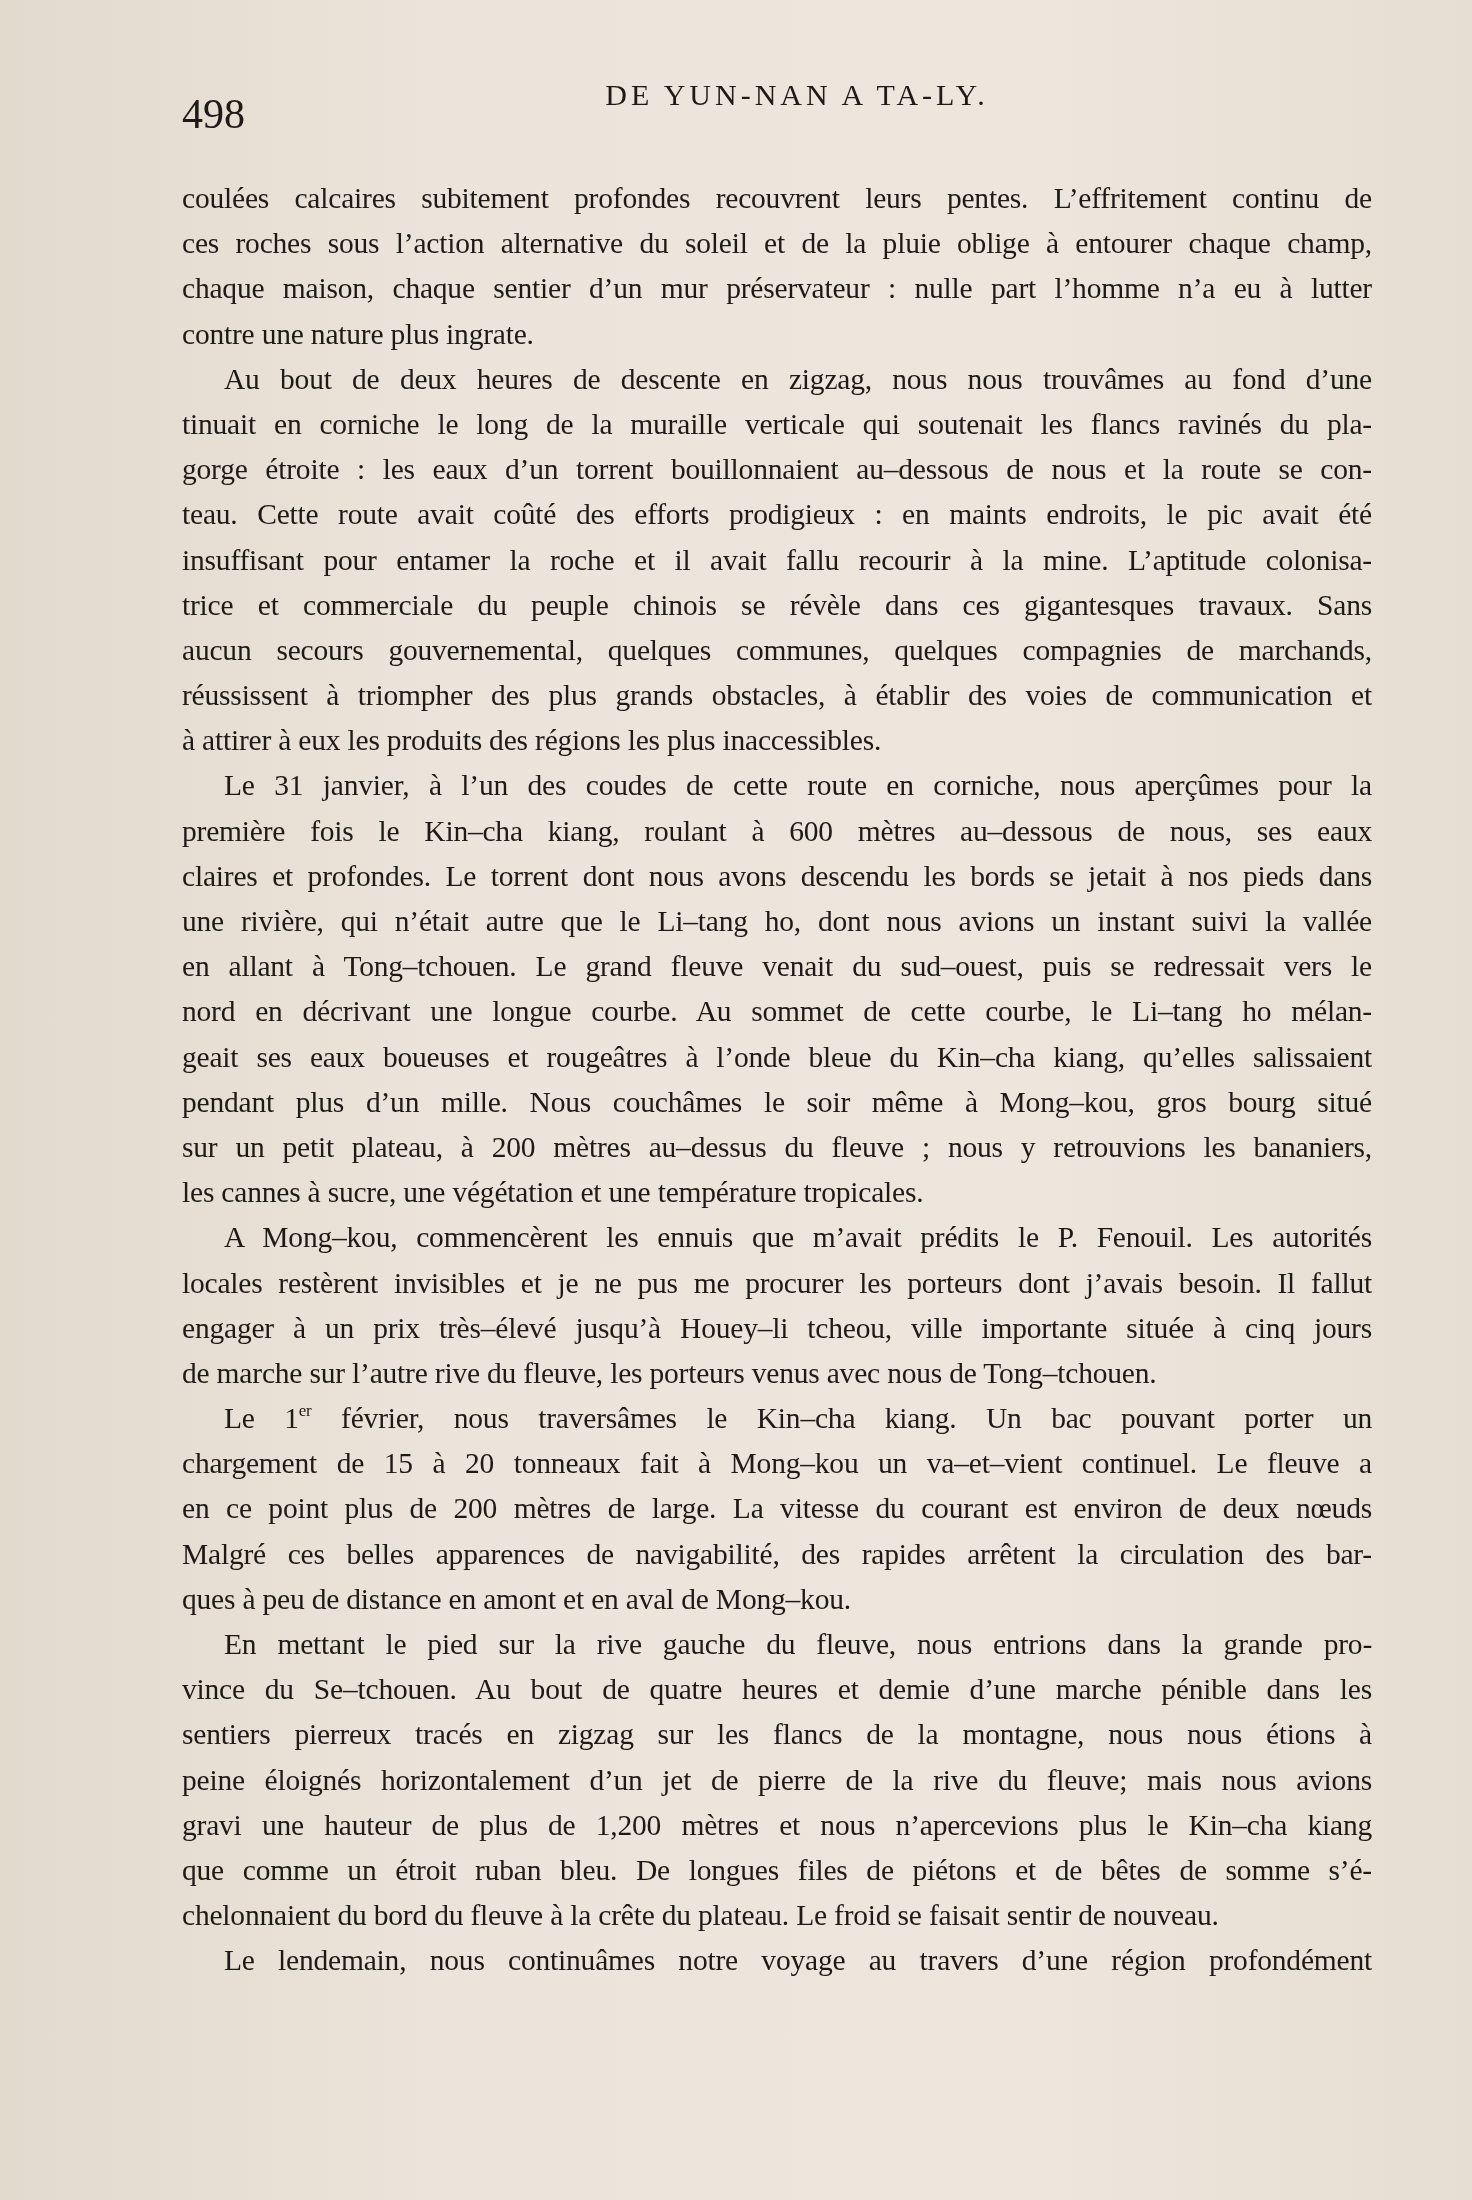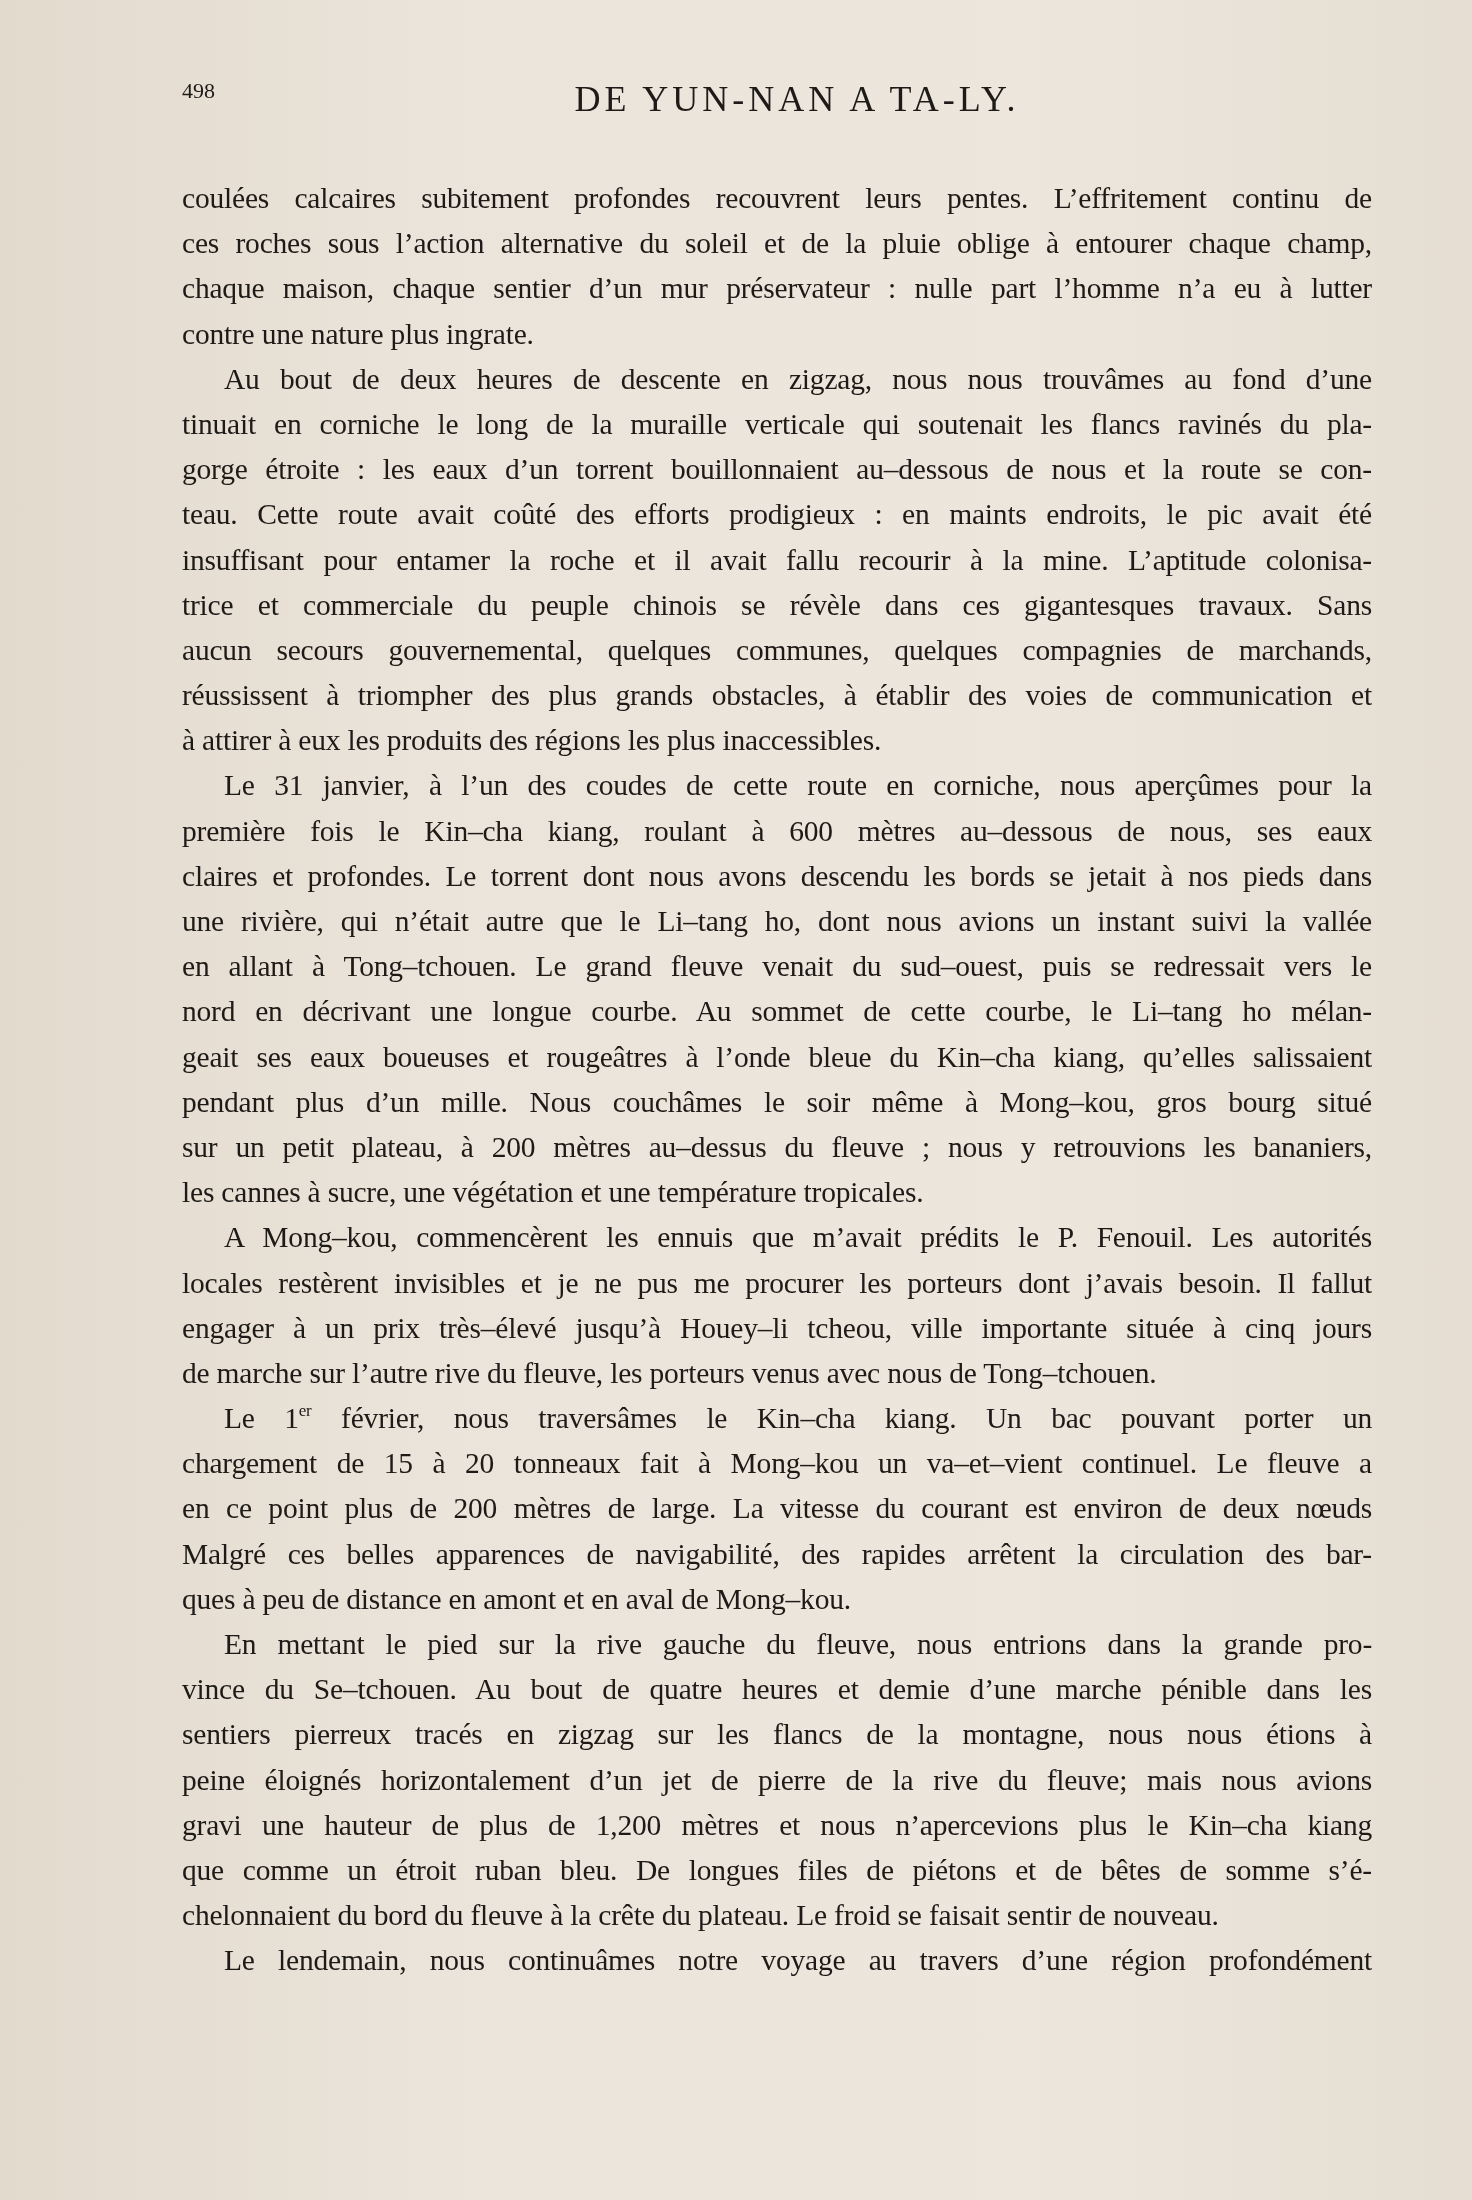--- a/index.html
+++ b/index.html
@@ -8,26 +8,26 @@
     background: #e8e0d6;
     background-image: linear-gradient(90deg, #e3dace 0%, #ebe4da 30%, #ece6dc 70%, #e6ded3 100%);
     position: relative; overflow: hidden;
     font-family: "Liberation Serif", "DejaVu Serif", serif;
     color: #1e1a17;
   }
   .page-header {
     position: absolute; top: 78px; left: 182px; width: 1190px; height: 40px;
   }
   .page-number {
-    position: absolute; left: 0; top: 0;
-    font-size: 22px; letter-spacing: 0px; font-family: Liberation Serif, serif;
+    position: absolute; left: 0; top: 12px;
+    font-size: 42px; letter-spacing: 0px; font-family: Liberation Serif, serif;
   }
   .running-title {
     position: absolute; left: 0; right: 0; top: 0; text-align: center;
-    font-size: 36px; letter-spacing: 4px; padding-left: 40px;
+    font-size: 30px; letter-spacing: 4px; padding-left: 40px;
   }
   .body-text {
     position: absolute; top: 176px; left: 182px; width: 1190px;
   }
   .line {
     height: 45.2px; line-height: 45.2px;
     font-size: 29.5px;
     white-space: nowrap;
     text-align: justify; text-align-last: justify;
     transform-origin: left center;

